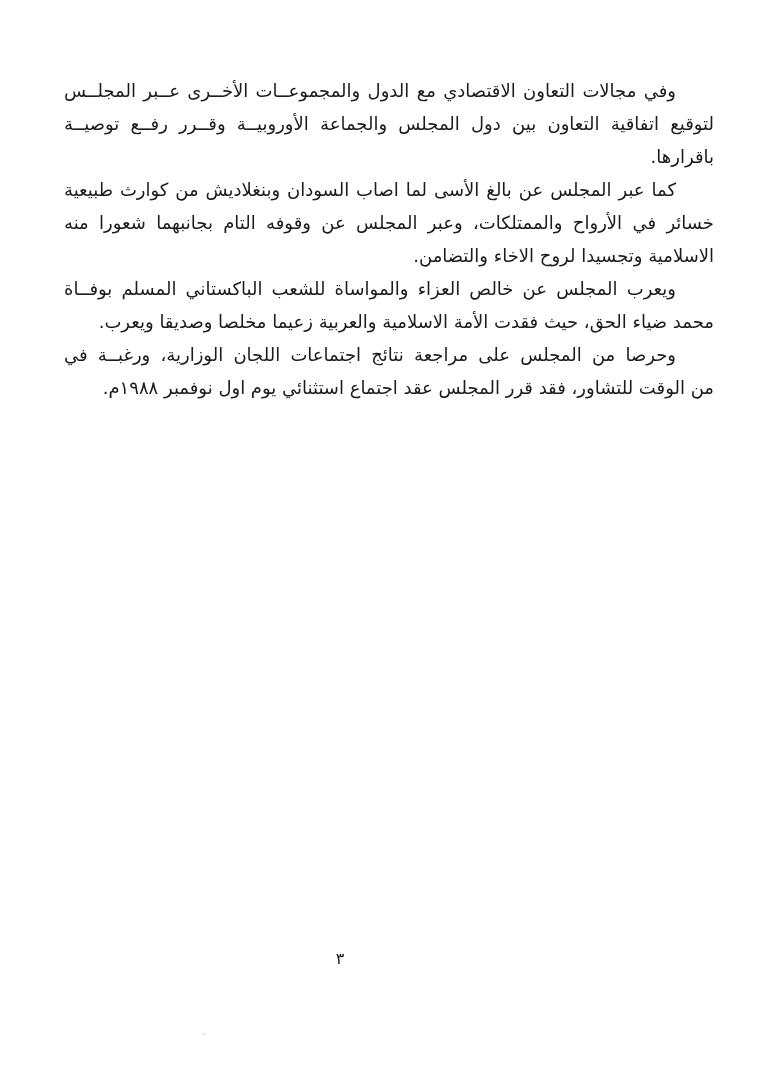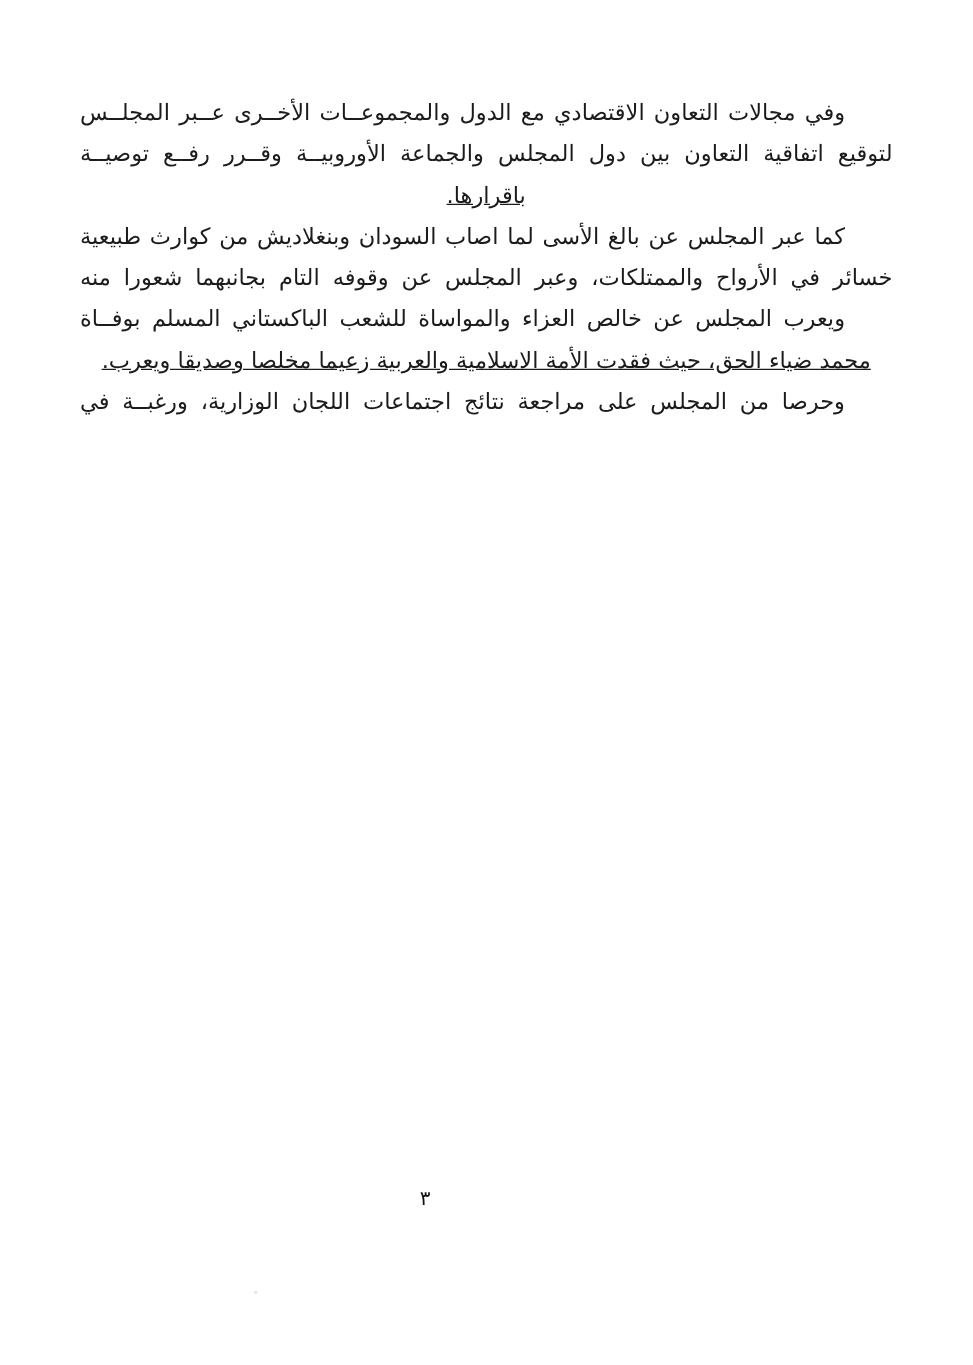--- a/index.html
+++ b/index.html
@@ -39,22 +39,21 @@
     white-space: normal;
     text-align: justify;
     text-align-last: justify;
   }
   
   .line.indent {
     padding-right: 38px;
   }
   
   .line.end {
-    text-align: center;
-    text-decoration: underline;
+    text-align: right;
   }
   .page-number {
     position: absolute;
     top: 948px;
     left: 328px;
     width: 24px;
     text-align: center;
     color: #111111;
     font-size: 16px;
     line-height: 22px;
@@ -78,29 +77,31 @@
 
     <div class="para">
       <div class="line fill indent">وفي مجالات التعاون الاقتصادي مع الدول والمجموعــات الأخــرى عــبر المجلــس عــن ارتياحه</div>
       <div class="line fill">لتوقيع اتفاقية التعاون بين دول المجلس والجماعة الأوروبيــة وقــرر رفــع توصيــة للمجلــس الأعلى</div>
       <div class="line end">باقرارها.</div>
     </div>
 
     <div class="para">
       <div class="line fill indent">كما عبر المجلس عن بالغ الأسى لما اصاب السودان وبنغلاديش من كوارث طبيعية ادت الى</div>
       <div class="line fill">خسائر في الأرواح والممتلكات، وعبر المجلس عن وقوفه التام بجانبهما شعورا منه بروابط الأخــوة</div>
+      <div class="line end">الاسلامية وتجسيدا لروح الاخاء والتضامن.</div>
     </div>
 
     <div class="para">
       <div class="line fill indent">ويعرب المجلس عن خالص العزاء والمواساة للشعب الباكستاني المسلم بوفــاة فخامــة الرئيــس</div>
       <div class="line end">محمد ضياء الحق، حيث فقدت الأمة الاسلامية والعربية زعيما مخلصا وصديقا ويعرب.</div>
     </div>
 
     <div class="para">
       <div class="line fill indent">وحرصا من المجلس على مراجعة نتائج اجتماعات اللجان الوزارية، ورغبــة في اعطــاء المزيــد</div>
+      <div class="line end">من الوقت للتشاور، فقد قرر المجلس عقد اجتماع استثنائي يوم اول نوفمبر ١٩٨٨م.</div>
     </div>
 
   </div>
 
   <div class="page-number">٣</div>
 
   <div class="scan-dot"></div>
 
 </div>
 

